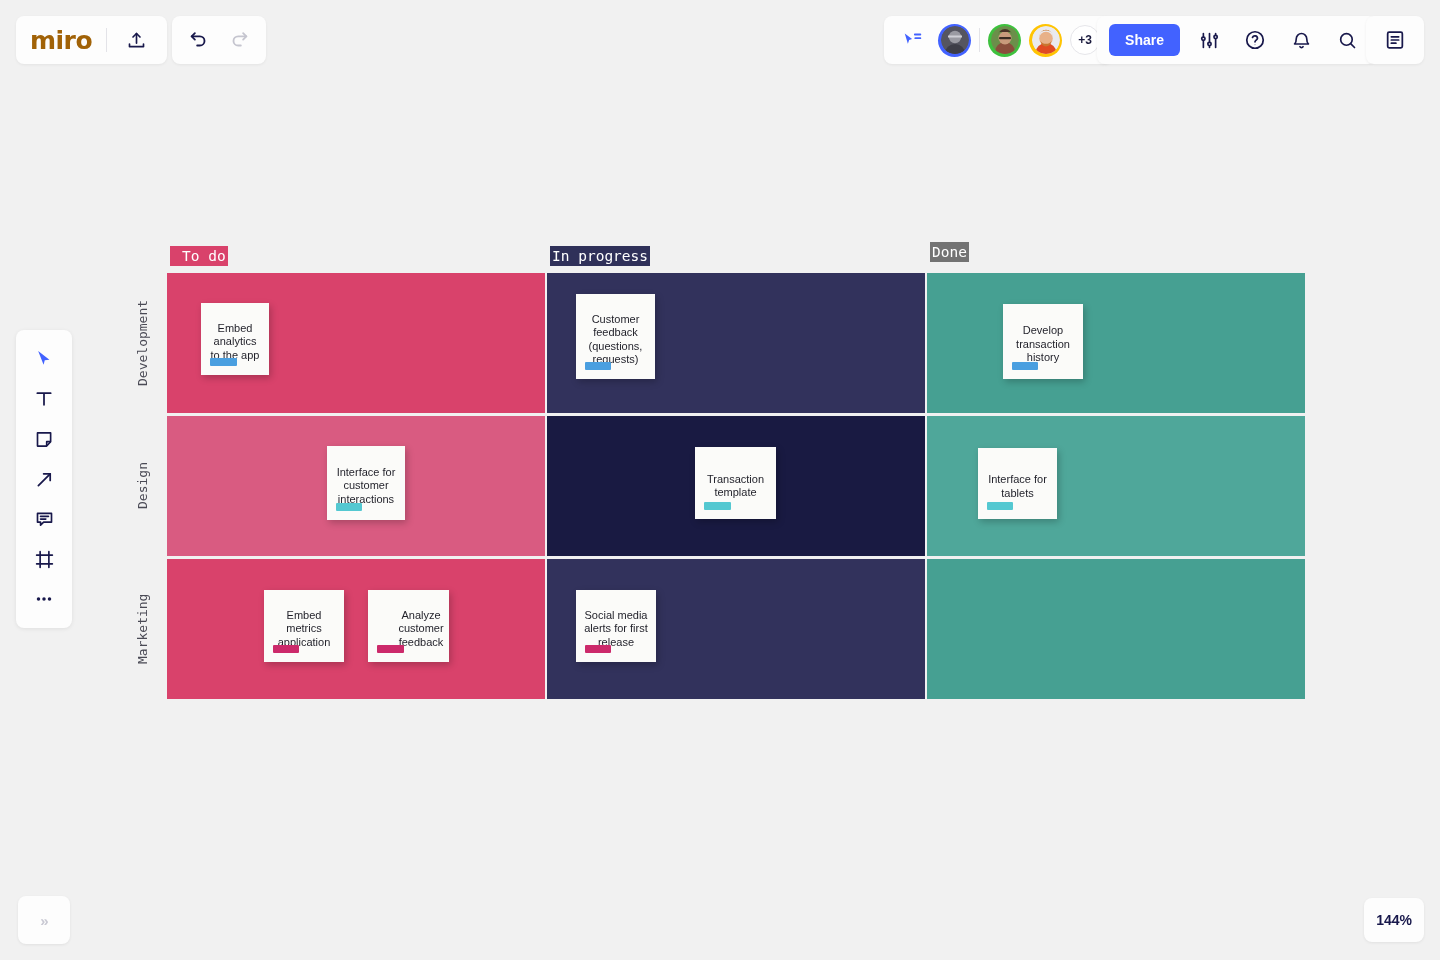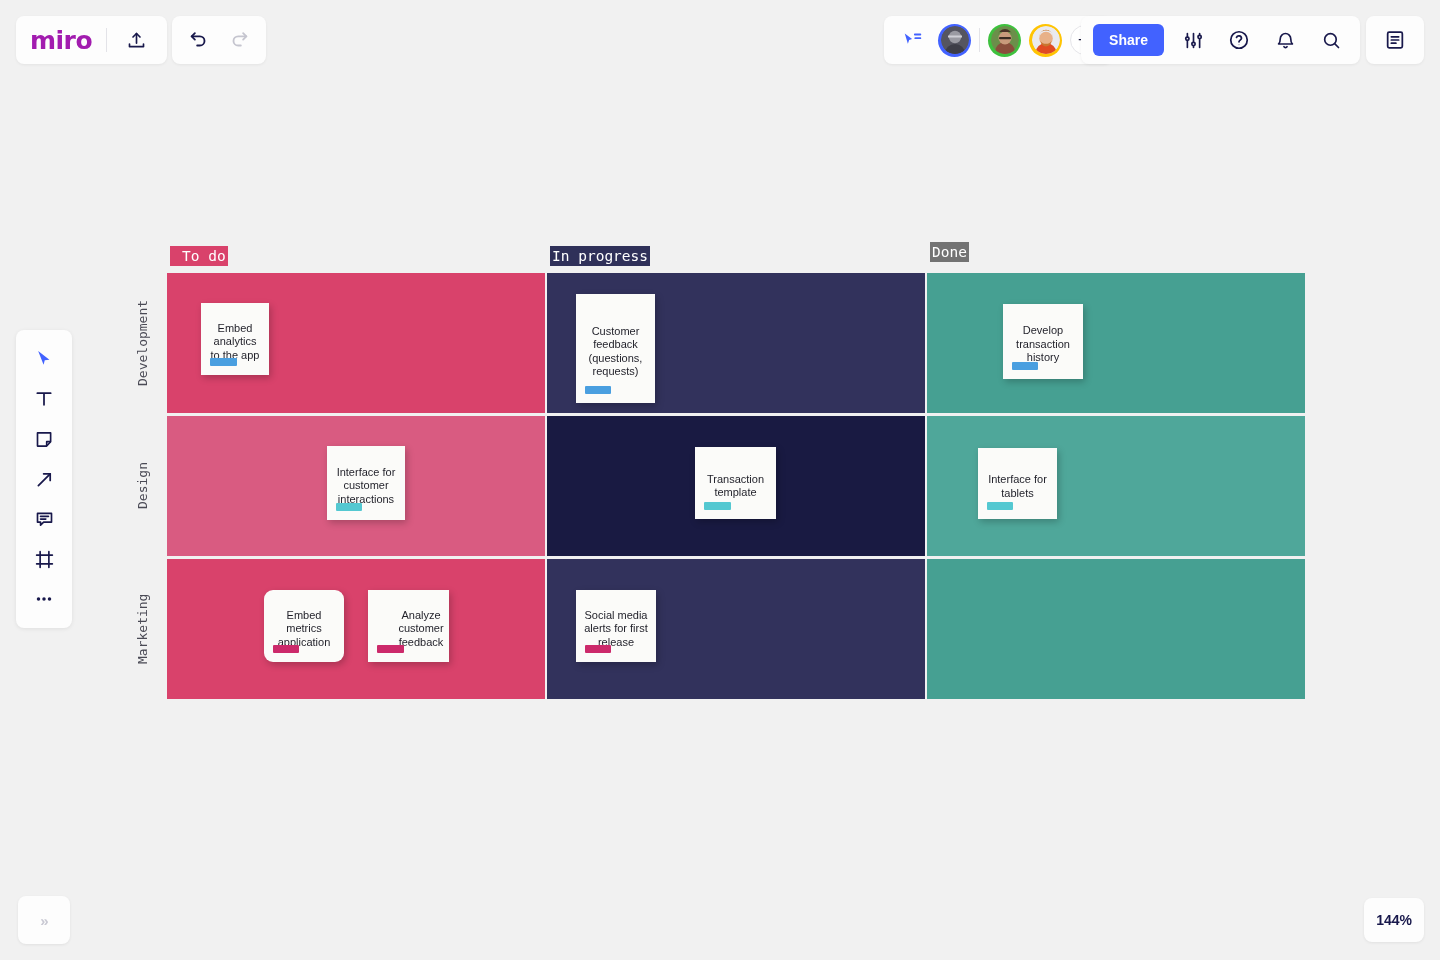--- a/index.html
+++ b/index.html
@@ -17,36 +17,36 @@
     background: #fdfdfd;
     border-radius: 8px;
     display: flex; align-items: center;
     height: 48px;
     box-shadow: 0 1px 3px rgba(0,0,0,.06);
   }
   #logo-group { left: 16px; padding: 0 14px; gap: 12px; }
   .miro-logo {
     font-family: "DejaVu Sans", sans-serif;
     font-size: 25px; font-weight: 700; letter-spacing: -.5px;
-    color: #a21caf; line-height: 1;
+    color: #a16207; line-height: 1;
     padding-right: 2px;
   }
   .vdiv { width: 1px; height: 24px; background: #e3e3e8; }
   .ticon { width: 34px; height: 34px; display: flex; align-items: center; justify-content: center; cursor: pointer; }
   #undo-group { left: 172px; padding: 0 10px; gap: 6px; }
 
   
   .tr-group {
     position: absolute; top: 16px; height: 48px;
     background: #fdfdfd; border-radius: 8px;
     display: flex; align-items: center;
     box-shadow: 0 1px 3px rgba(0,0,0,.06);
   }
   #collab-group { right: 328px; padding: 0 12px; gap: 8px; }
-  #actions-group { right: 80px; padding: 0 12px; gap: 12px; }
+  #actions-group { right: 64px; padding: 0 12px; gap: 12px; }
   #panel-group { right: 16px; padding: 0 12px; }
   .av-ring { border-radius: 50%; padding: 2.5px; display: flex; }
   .av1 { background: #4262ff; }
   .av2 { background: #3ec13e; }
   .av3 { background: #ffc403; }
   .avatar-img { width: 28px; height: 28px; border-radius: 50%; display: block; }
   .plus-more {
     width: 30px; height: 30px; border-radius: 50%;
     background: #fff; border: 1px solid #e6e6ea;
     display: flex; align-items: center; justify-content: center;
@@ -147,41 +147,41 @@
       <div class="col-header" style="left: 170px; top: 246px; background: rgb(217, 66, 107); padding-left: 12px;">To do</div>
       <div class="col-header" style="left: 550px; top: 246px; background: rgb(47, 48, 89);">In progress</div>
       <div class="col-header" style="left: 930px; top: 242px; background: #737373;">Done</div>
       <div class="row-label" style="left: 135px; top: 273px; height: 140px; display: flex; align-items: center; justify-content: center;">Development</div>
       <div class="row-label" style="left: 135px; top: 416px; height: 140px; display: flex; align-items: center; justify-content: center;">Design</div>
       <div class="row-label" style="left: 135px; top: 559px; height: 140px; display: flex; align-items: center; justify-content: center;">Marketing</div>
       <div class="note" style="left: 201px; top: 303px; width: 68px; height: 72px;">
         <div class="note-text">Embed analytics to the app</div>
         <div class="note-tag" style="background: rgb(74, 159, 224); width: 27px;"></div>
       </div>
-      <div class="note" style="left: 576px; top: 294px; width: 79px; height: 109px;">
+      <div class="note" style="left: 576px; top: 294px; width: 79px; height: 85px;">
         <div class="note-text">Customer feedback (questions, requests)</div>
         <div class="note-tag" style="background: rgb(74, 159, 224); width: 26px;"></div>
       </div>
       <div class="note" style="left: 1003px; top: 304px; width: 80px; height: 75px;">
         <div class="note-text">Develop transaction history</div>
         <div class="note-tag" style="background: rgb(74, 159, 224); width: 26px;"></div>
       </div>
       <div class="note" style="left: 327px; top: 446px; width: 78px; height: 74px;">
         <div class="note-text">Interface for customer interactions</div>
         <div class="note-tag" style="background: rgb(84, 200, 209); width: 26px;"></div>
       </div>
       <div class="note" style="left: 695px; top: 447px; width: 81px; height: 72px;">
         <div class="note-text">Transaction template</div>
         <div class="note-tag" style="background: rgb(84, 200, 209); width: 27px;"></div>
       </div>
       <div class="note" style="left: 978px; top: 448px; width: 79px; height: 71px;">
         <div class="note-text">Interface for tablets</div>
         <div class="note-tag" style="background: rgb(84, 200, 209); width: 26px;"></div>
       </div>
-      <div class="note" style="left: 264px; top: 590px; width: 80px; height: 72px; border-radius: 9px;">
+      <div class="note" style="left: 264px; top: 590px; width: 80px; height: 72px;">
         <div class="note-text">Embed metrics application</div>
         <div class="note-tag" style="background: rgb(204, 42, 107); width: 26px;"></div>
       </div>
       <div class="note" style="left: 368px; top: 590px; width: 81px; height: 72px; padding-left: 32px;">
         <div class="note-text">Analyze customer feedback</div>
         <div class="note-tag" style="background: rgb(204, 42, 107); width: 27px;"></div>
       </div>
       <div class="note" style="left: 576px; top: 590px; width: 80px; height: 72px;">
         <div class="note-text">Social media alerts for first release</div>
         <div class="note-tag" style="background: rgb(204, 42, 107); width: 26px;"></div>

